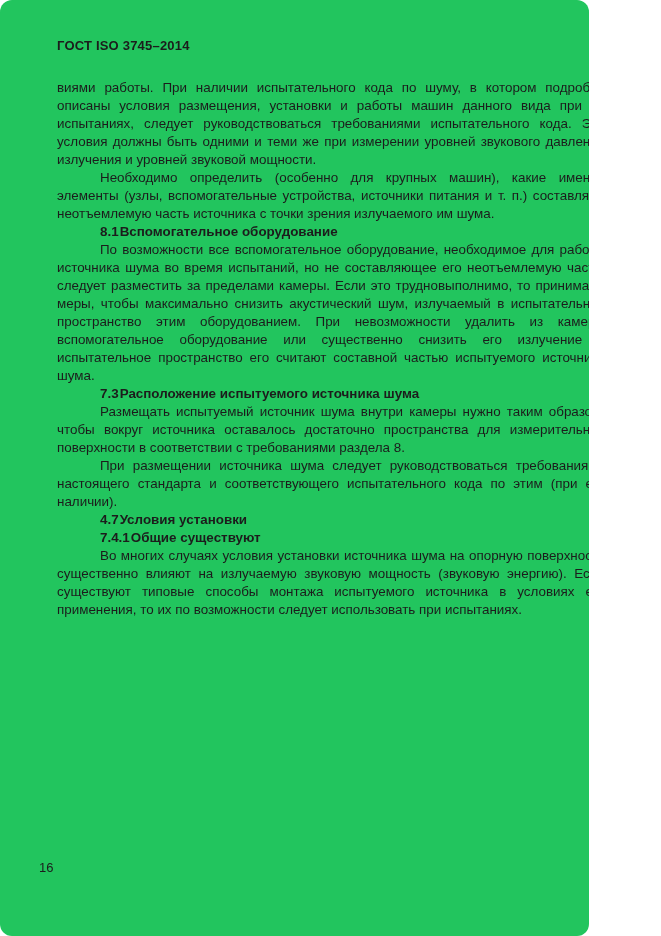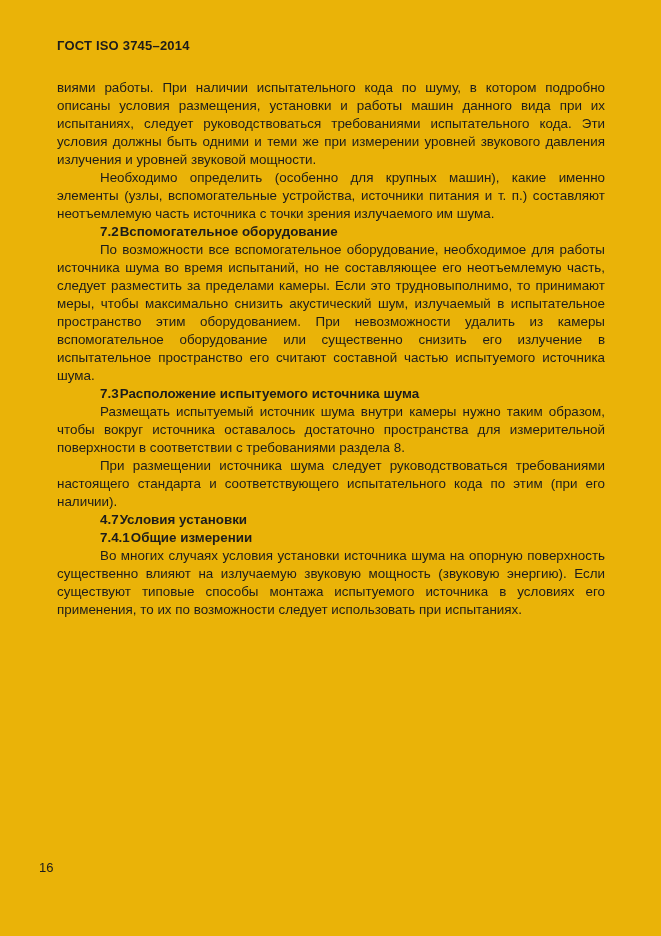--- a/index.html
+++ b/index.html
@@ -2,26 +2,27 @@
 <html lang="ru"><head>
 <meta charset="utf-8">
 <style>
   html, body {
     margin: 0;
     padding: 0;
     background: #ffffff;
   }
   .page {
     position: relative;
-    width: 661px;
+    width: 589px;
     height: 936px;
-    background: #eab308;
+    background: #22c55e;
     font-family: "Liberation Sans", sans-serif;
     color: #1c1c1c;
     overflow: hidden;
+    border-radius: 12px;
   }
   .doc-header {
     position: absolute;
     top: 38px;
     left: 57px;
     font-size: 13px;
     font-weight: bold;
     letter-spacing: 0.2px;
   }
   .doc-body {
@@ -62,34 +63,34 @@
 <div class="page">
 
   <div class="doc-header">ГОСТ ISO 3745–2014</div>
 
   <div class="doc-body">
 
     <p>виями работы. При наличии испытательного кода по шуму, в котором подробно описаны условия размещения, установки и работы машин данного вида при их испытаниях, следует руководствоваться требованиями испытательного кода. Эти условия должны быть одними и теми же при измерении уровней звукового давления излучения и уровней звуковой мощности.</p>
 
     <p class="indent">Необходимо определить (особенно для крупных машин), какие именно элементы (узлы, вспомогательные устройства, источники питания и т. п.) составляют неотъемлемую часть источника с точки зрения излучаемого им шума.</p>
 
-    <p class="heading"><span>7.2</span><span class="h-title">Вспомогательное оборудование</span></p>
+    <p class="heading"><span>8.1</span><span class="h-title">Вспомогательное оборудование</span></p>
 
 
     <p class="indent">По возможности все вспомогательное оборудование, необходимое для работы источника шума во время испытаний, но не составляющее его неотъемлемую часть, следует разместить за пределами камеры. Если это трудновыполнимо, то принимают меры, чтобы максимально снизить акустический шум, излучаемый в испытательное пространство этим оборудованием. При невозможности удалить из камеры вспомогательное оборудование или существенно снизить его излучение в испытательное пространство его считают составной частью испытуемого источника шума.</p>
 
     <p class="heading"><span>7.3</span><span class="h-title">Расположение испытуемого источника шума</span></p>
 
     <p class="indent">Размещать испытуемый источник шума внутри камеры нужно таким образом, чтобы вокруг источника оставалось достаточно пространства для измерительной поверхности в соответствии с требованиями раздела 8.</p>
 
     <p class="indent">При размещении источника шума следует руководствоваться требованиями настоящего стандарта и соответствующего испытательного кода по этим (при его наличии).</p>
 
     <p class="heading"><span>4.7</span><span class="h-title">Условия установки</span></p>
 
-    <p class="heading"><span>7.4.1</span><span class="h-title">Общие измерении</span></p>
+    <p class="heading"><span>7.4.1</span><span class="h-title">Общие существуют</span></p>
 
     <p class="indent">Во многих случаях условия установки источника шума на опорную поверхность существенно влияют на излучаемую звуковую мощность (звуковую энергию). Если существуют типовые способы монтажа испытуемого источника в условиях его применения, то их по возможности следует использовать при испытаниях.</p>
 
   </div>
 
   <div class="doc-footer">16</div>
 
 </div>
 
 </body></html>

